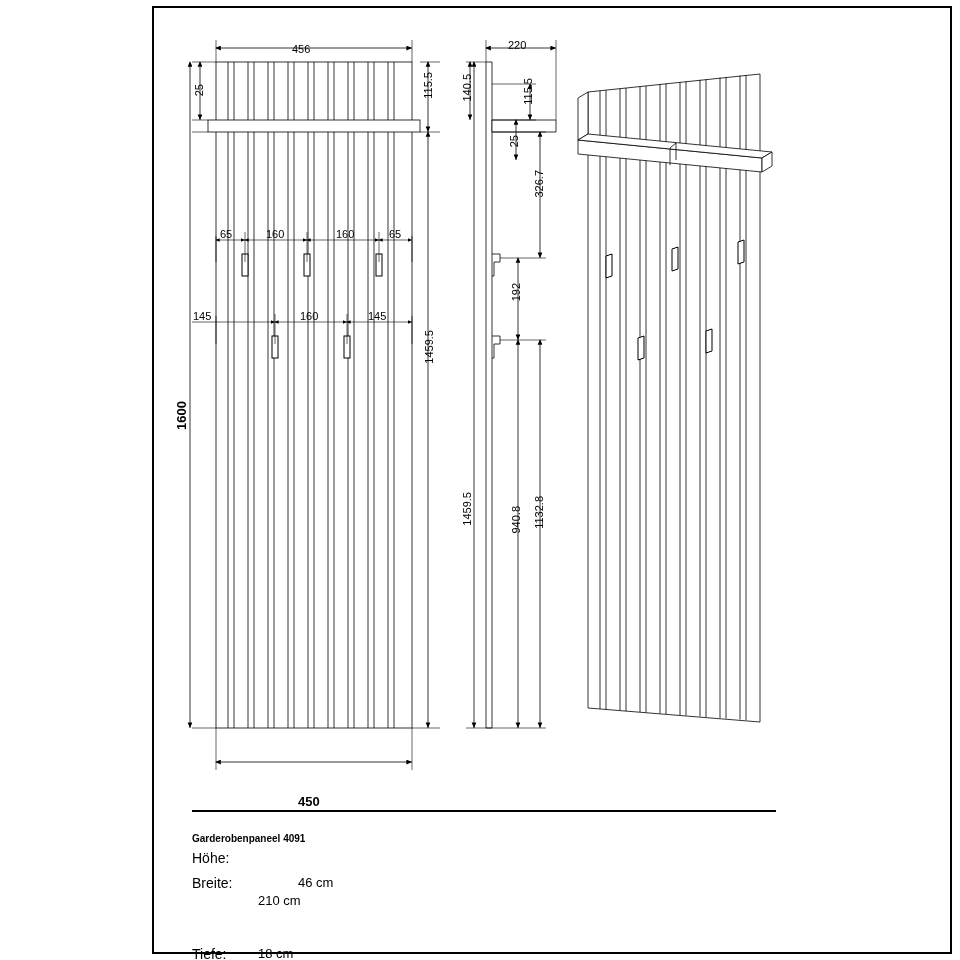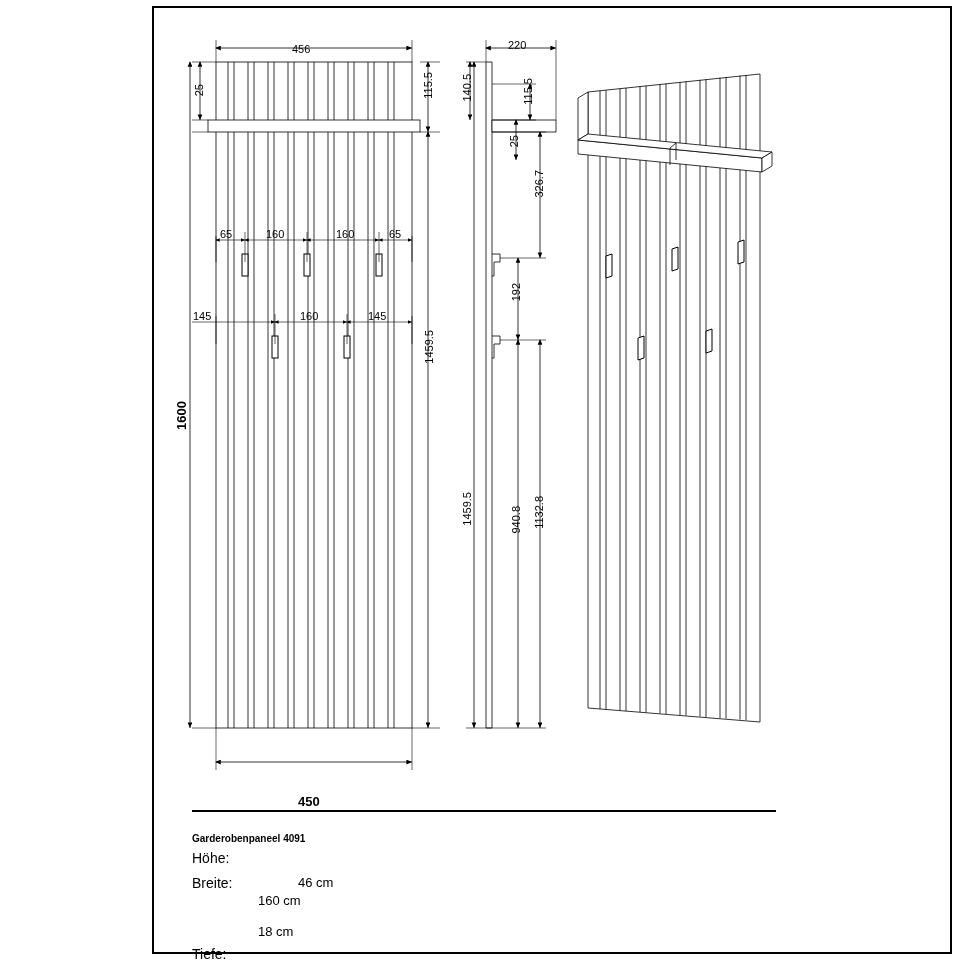--- a/index.html
+++ b/index.html
@@ -225,16 +225,16 @@
   <div class="lbl v" style="left:462px;top:492px;">1459.5</div>
   <div class="lbl v" style="left:511px;top:506px;">940.8</div>
   <div class="lbl v" style="left:534px;top:496px;">1132.8</div>
 
   <div class="rule" style="left:192px;top:810px;width:584px;"></div>
   <div class="title" style="left:192px;top:833px;">Garderobenpaneel 4091</div>
 
   <div class="spec" style="left:192px;top:875px;">Breite:</div>
   <div class="specval" style="left:258px;top:875px;margin-left:40px;">46 cm</div>
   <div class="spec" style="left:192px;top:850px;">Höhe:</div>
-  <div class="specval" style="left:258px;top:893px;">160 cm</div>
+  <div class="specval" style="left:258px;top:893px;">210 cm</div>
   <div class="spec" style="left:192px;top:946px;text-align:center;">Tiefe:</div>
-  <div class="specval" style="left:258px;top:924px;">18 cm</div>
+  <div class="specval" style="left:258px;top:946px;">18 cm</div>
 </div>
 
 </body></html>

